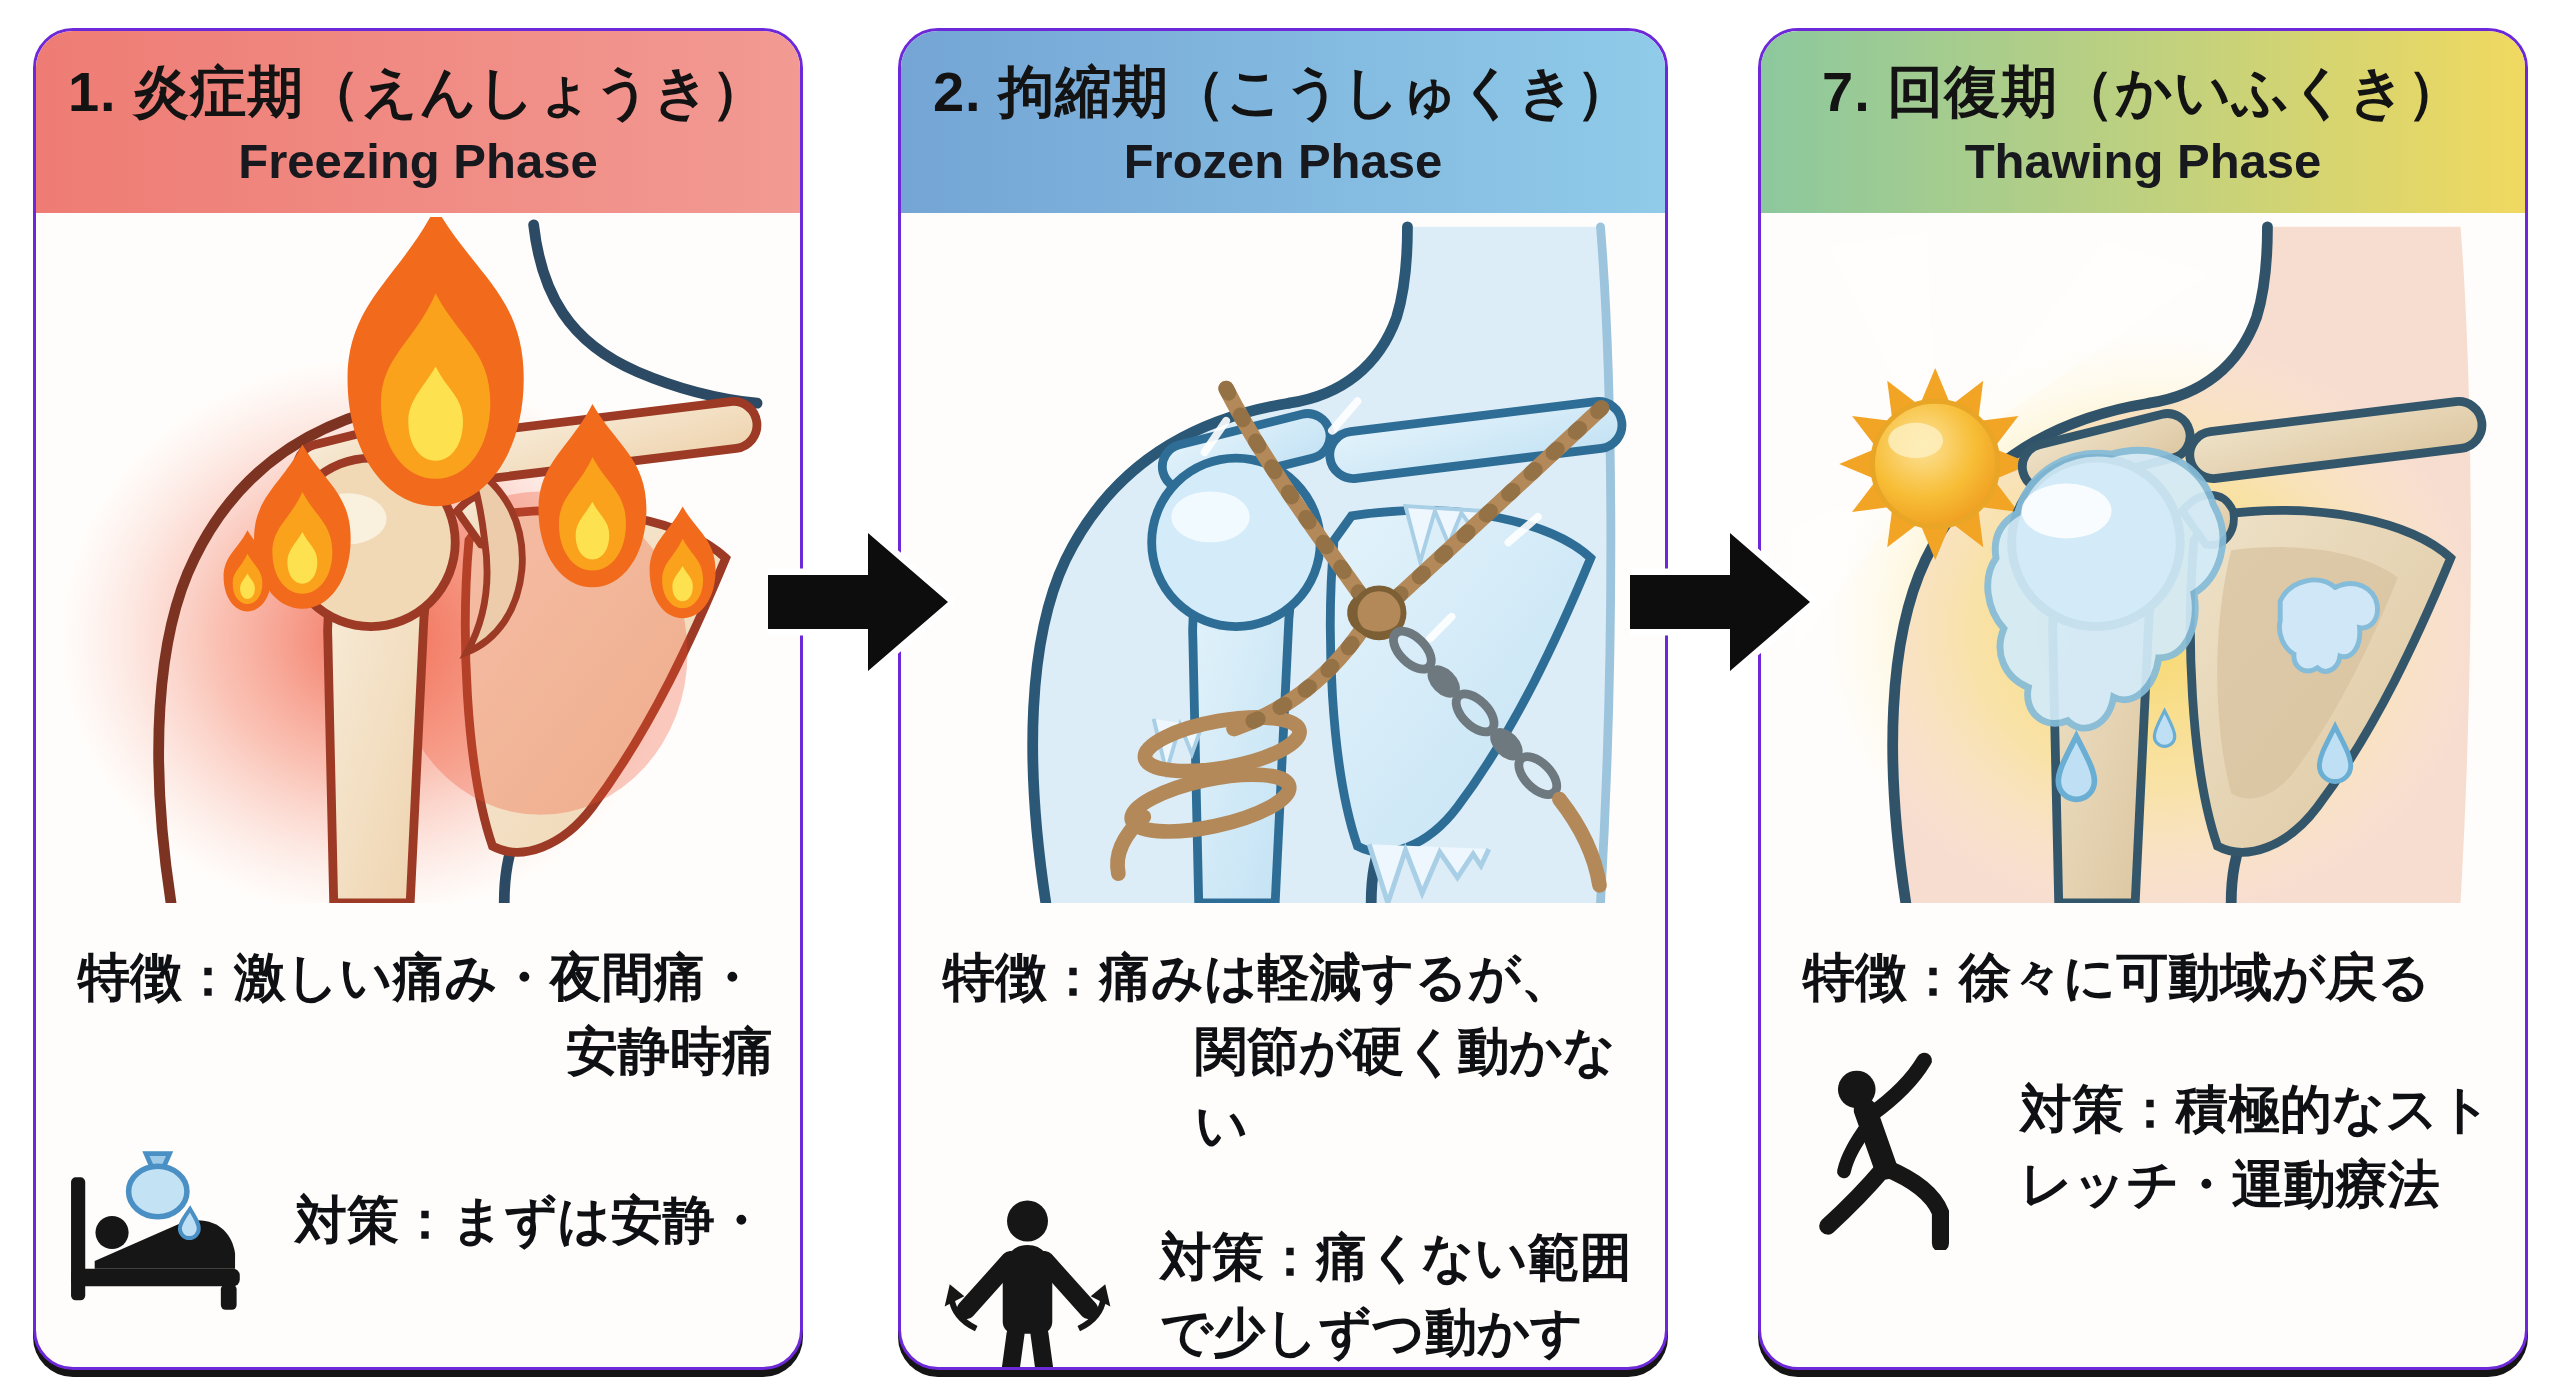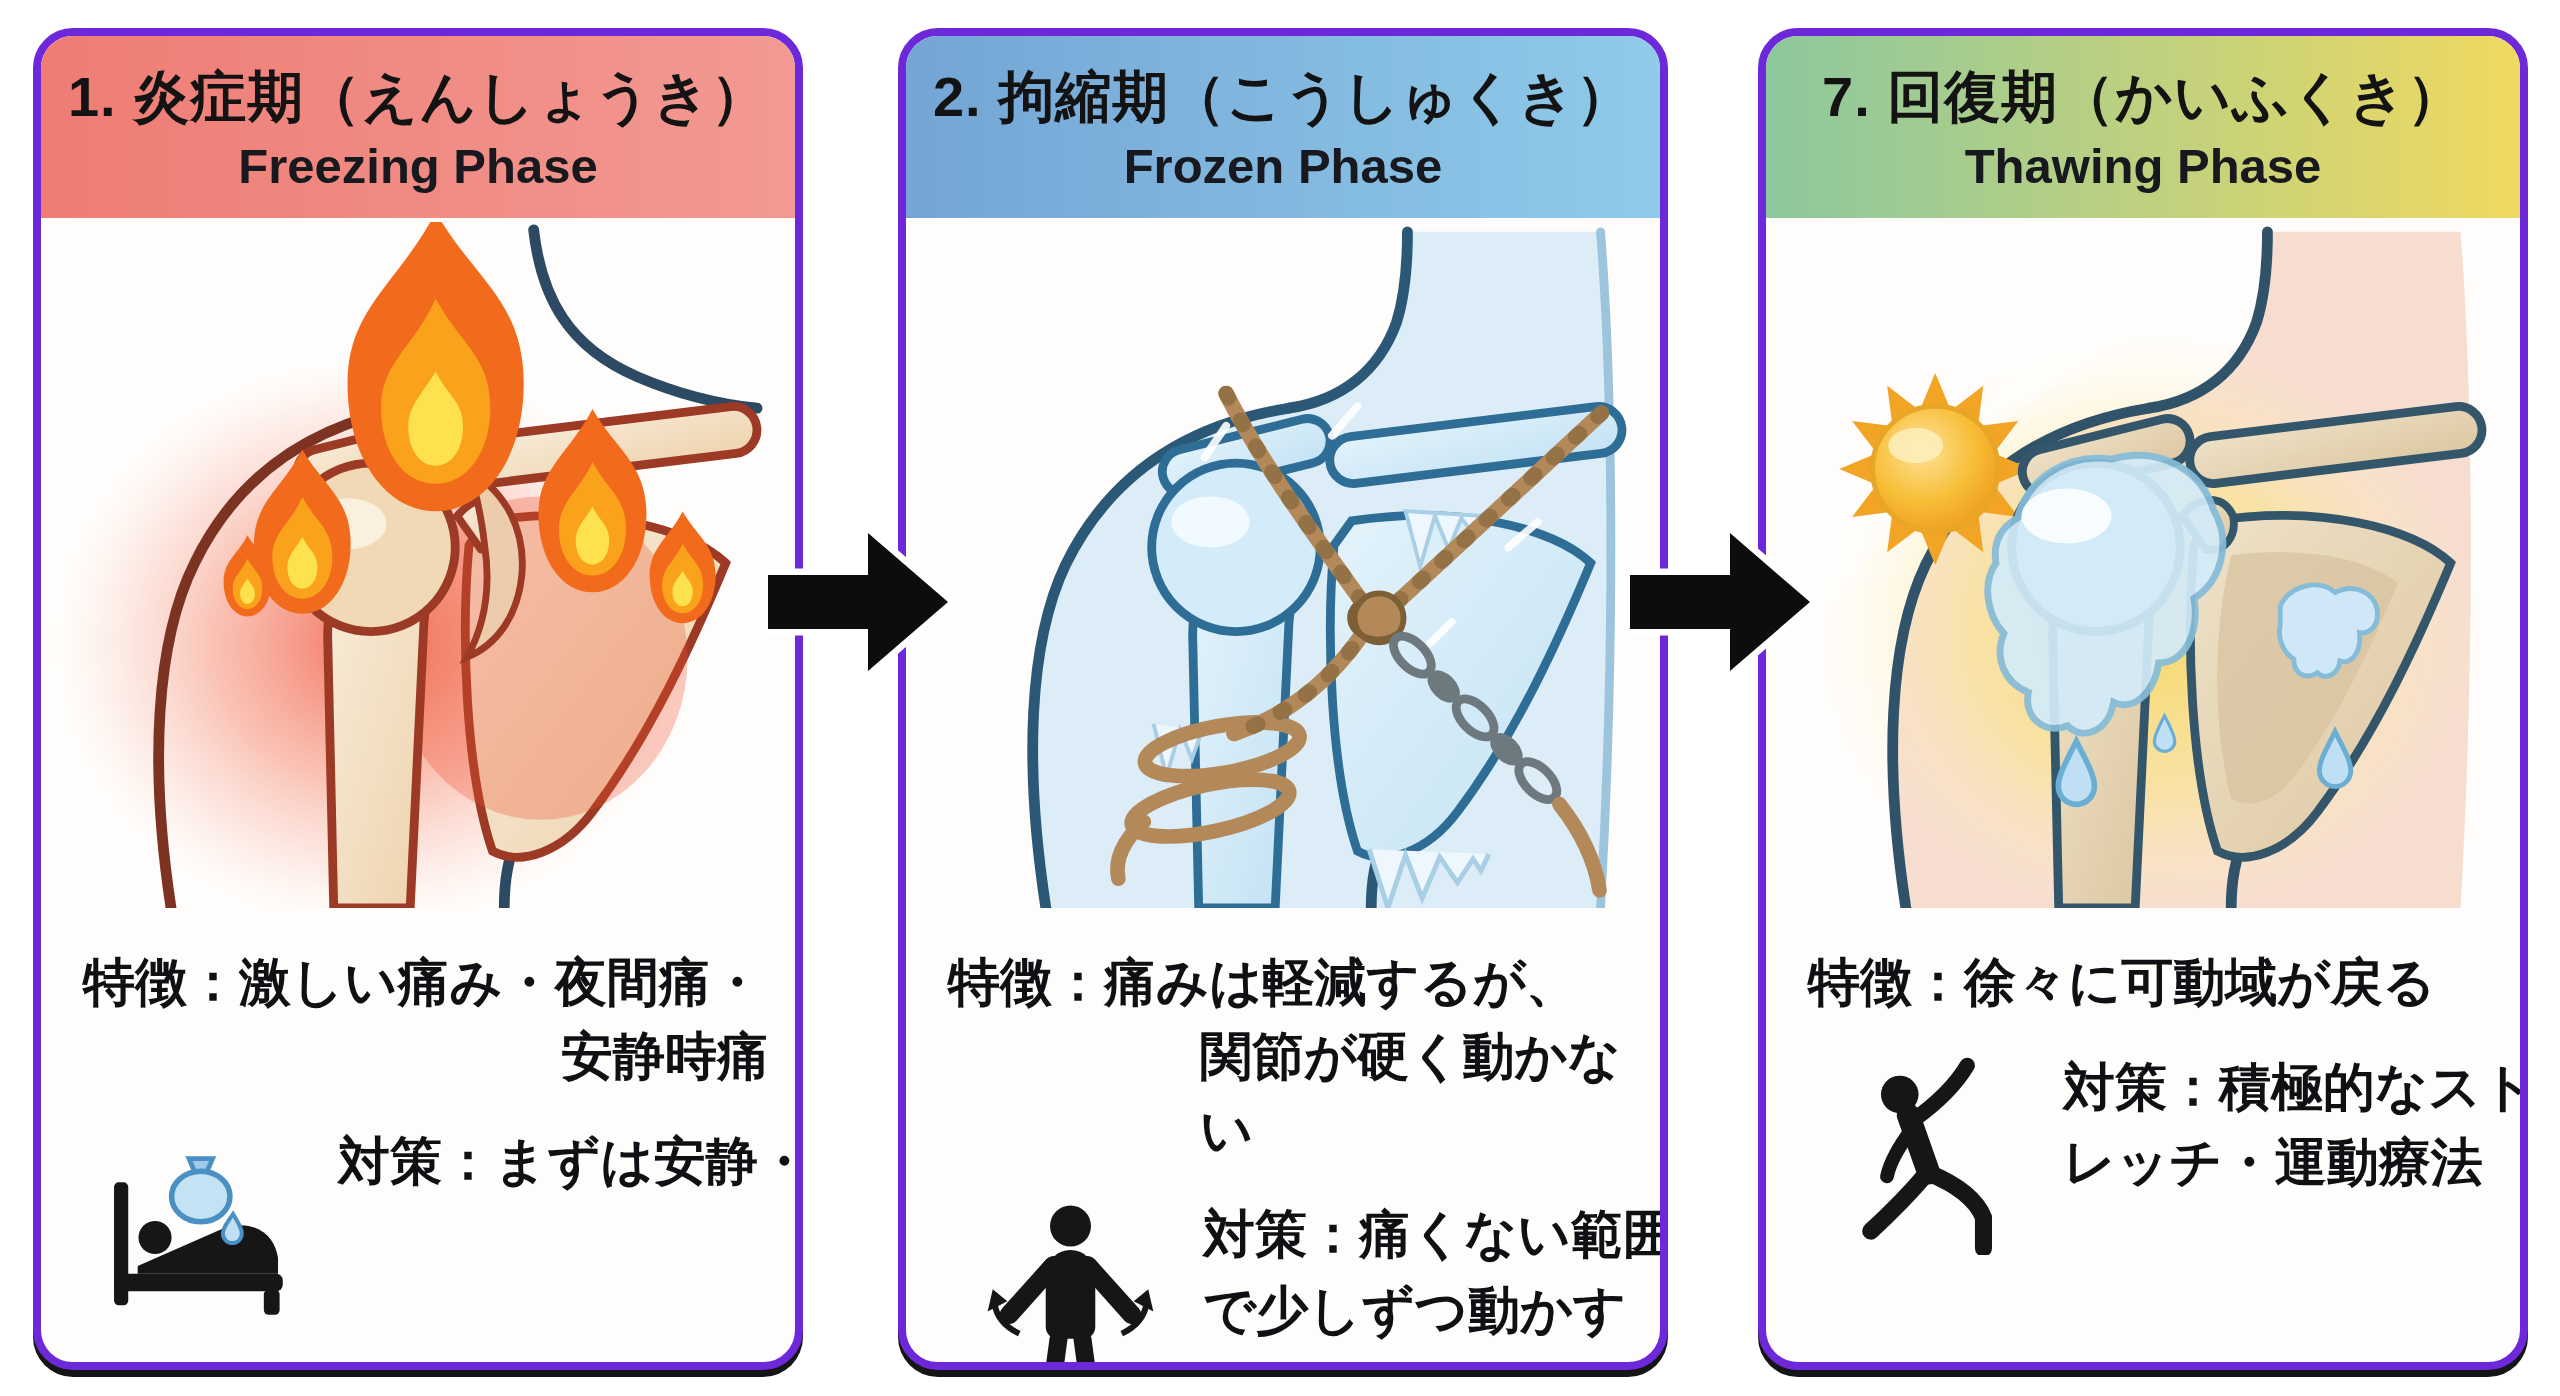--- a/index.html
+++ b/index.html
@@ -1,39 +1,39 @@
 <!DOCTYPE html>
 <html><head>
 <meta charset="utf-8">
 <style>
   html,body{margin:0;padding:0;background:#ffffff;}
   body{width:2560px;height:1396px;font-family:"Liberation Sans","DejaVu Sans",sans-serif;}
   .stage{position:relative;width:2560px;height:1396px;background:#ffffff;overflow:hidden;}
 
   .card{position:absolute;top:28px;width:770px;height:1342px;background:#fffdfb;
-        border:8px solid #6d28d9;border-radius:40px;box-shadow:0 7px 0 #151515;
+        border:3px solid #6d28d9;border-radius:40px;box-shadow:0 7px 0 #151515;
         box-sizing:border-box;overflow:hidden;}
   .card.c1{left:33px}.card.c2{left:898px}.card.c3{left:1758px}
 
   .hdr{height:182px;border-radius:29px 29px 0 0;display:flex;flex-direction:column;
        align-items:center;justify-content:center;gap:2px;}
   .hdr .t{font-size:56px;font-weight:bold;color:#131313;letter-spacing:1px;white-space:nowrap;}
   .hdr .s{font-size:49px;font-weight:bold;color:#17191e;}
 
   .illus{height:686px;margin-top:4px;}
   .illus svg{width:100%;height:100%;display:block;}
 
   .feature{margin-top:38px;padding:0 26px 0 42px;font-size:52px;font-weight:bold;
            color:#0f1013;line-height:1.42;}
   .feature .fl{display:block;}
   .c1 .f2{padding-left:300px;text-align:right;}
   .c2 .f2{padding-left:252px;}
   .f2:empty{display:none;}
 
-  .measure{display:flex;margin-top:30px;padding-left:62px;}
+  .measure{display:flex;align-items:center;margin-top:30px;padding-left:24px;}
   .micon{width:205px;height:205px;flex:0 0 auto;}
   .micon svg{width:100%;height:100%;display:block;}
   .mtext{margin-left:30px;font-size:52px;font-weight:bold;line-height:1.45;color:#0f1013;}
   .mtext .ml{display:block;white-space:nowrap;}
 
   .arrow{position:absolute;top:527px;width:186px;height:150px;z-index:6;}
   .arrow.a1{left:768px}.arrow.a2{left:1630px}
   .arrow polygon{paint-order:stroke;stroke:#ffffff;stroke-width:13px;}
 </style>
 </head>

